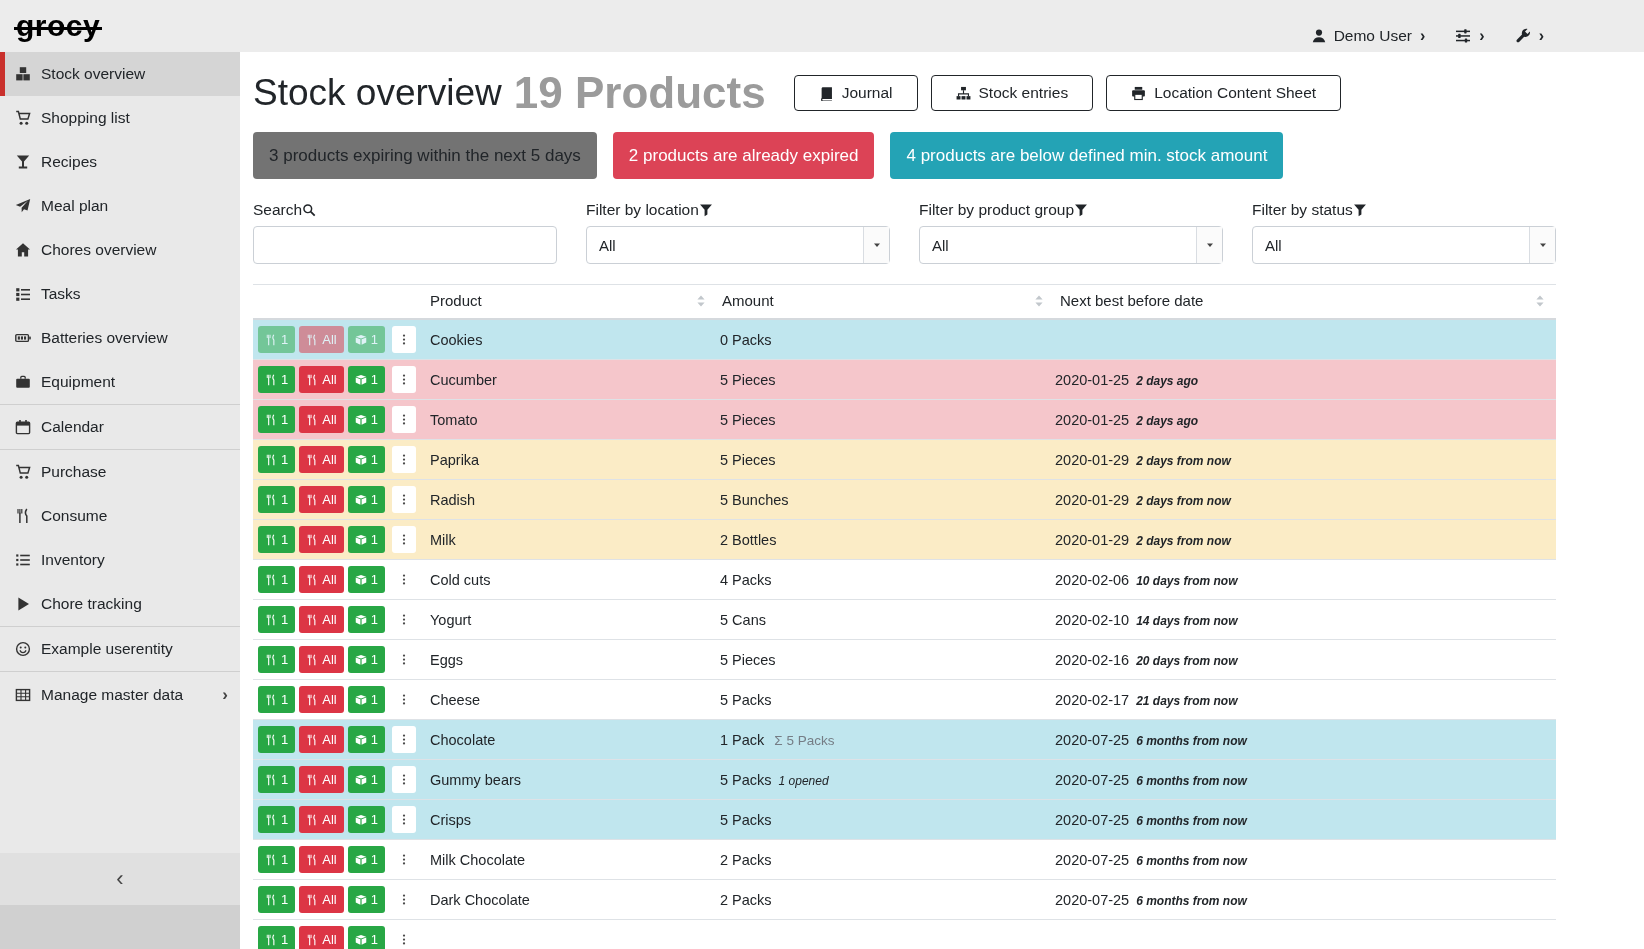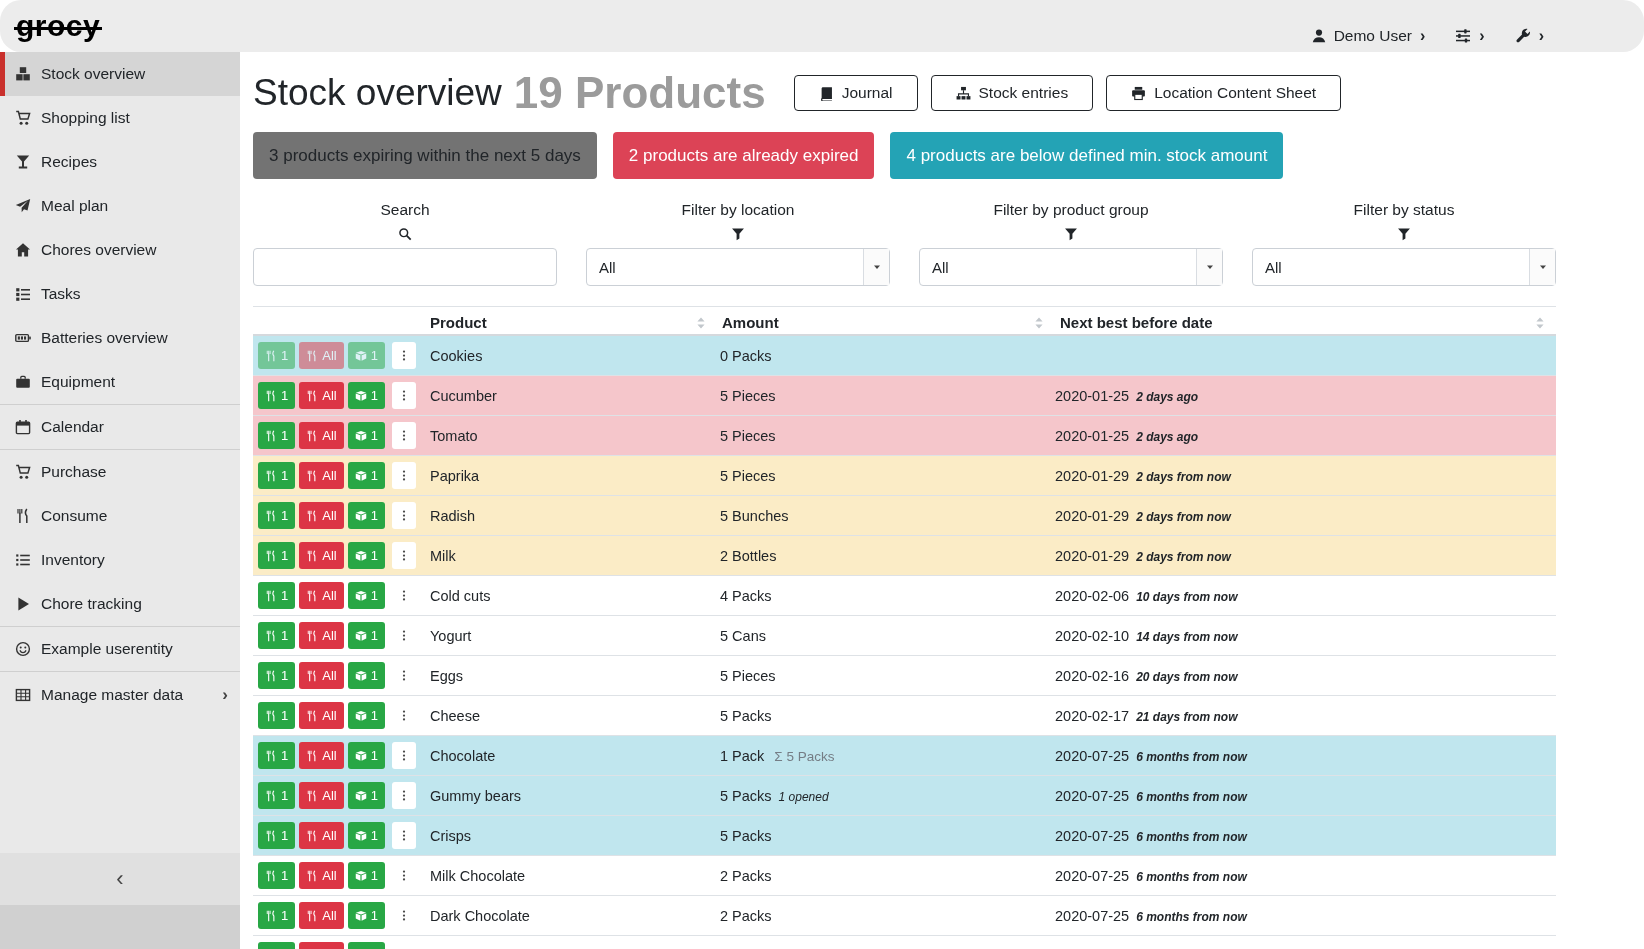--- a/index.html
+++ b/index.html
@@ -1,21 +1,21 @@
 <!DOCTYPE html>
 <html style="--green: #28a745; --red: #dc3545; --accent: #c9302c;"><head>
 <meta charset="utf-8">
 <style>
   * { box-sizing: border-box; }
   html,body { margin:0; padding:0; width:1644px; height:949px; overflow:hidden;
     font-family:"Liberation Sans", sans-serif; color:#212529; background:#fff; }
 
   
   .topbar { height:52px; background:#ececec; display:flex; align-items:center;
-    justify-content:space-between; padding:0 100px 0 16px;border-radius:21px; }
+    justify-content:space-between; padding:0 100px 0 16px; }
   .logo { font-size:30px; font-weight:700; color:#000; position:relative; letter-spacing:.5px; cursor:pointer; }
   .logo::after { content:""; position:absolute; left:-2px; right:-2px; top:54%; height:3px; background:#000; }
   .topbar-right { display:flex; align-items:center; gap:30px; }
   .tb-item { display:flex; align-items:center; gap:7px; font-size:15.5px; color:#212529; cursor:pointer;margin-top:20px; }
   .chev { font-size:16px; font-weight:700; margin-left:1px; }
 
   
   .layout { display:flex; height:897px; }
   .sidebar { width:240px; background:#e9e9e9; flex-shrink:0; display:flex; flex-direction:column; }
   .side-item { display:flex; align-items:center; gap:10px; padding:13px 12px 13px 15px;
@@ -39,32 +39,32 @@
   .tool-btn { display:inline-flex; align-items:center; gap:8px; border:1px solid #212529; border-radius:4px;
     background:#fff; padding:8px 24px; font-size:15.5px; color:#212529; cursor:pointer; font-family:inherit; }
 
   
   .banner-row { display:flex; gap:16px; margin-top:14px; }
   .banner { height:47px; display:flex; align-items:center; padding:0 16px; border-radius:4px;
     font-size:17px; font-weight:500; cursor:pointer; white-space:nowrap; }
 
   
   .filter-row { display:grid; grid-template-columns:repeat(4,1fr); gap:29px; margin-top:22px; }
-  .filter-label { font-size:15.5px; display:flex; align-items:center; gap:8px; margin-bottom:7px;flex-direction:column; }
+  .filter-label { font-size:15.5px; display:flex; align-items:center; margin-bottom:7px; }
   .text-input { height:38px; width:100%; border:1px solid #cbd0d6; border-radius:4px; font-size:15px;
     padding:0 10px; font-family:inherit; }
   .select { height:38px; border:1px solid #cbd0d6; border-radius:4px; display:flex; align-items:center;
     justify-content:space-between; padding-left:12px; background:#fff; font-size:15px; cursor:pointer; }
   .select-arrow { width:26px; height:36px; display:flex; align-items:center; justify-content:center;
     border-left:1px solid #d9dde2; background:#fbfbfb; color:#444; }
 
   
   .table { margin-top:20px; border-top:1px solid #dee2e6; }
   .thead { display:flex; border-bottom:2px solid #d5d9dd; }
-  .th { font-weight:700; font-size:15px; padding:7px 8px 3px 5px; display:flex; align-items:center;
+  .th { font-weight:400; font-size:15px; padding:7px 8px 9px 5px; display:flex; align-items:center;
     justify-content:space-between; cursor:pointer; }
   .th-actions { width:172px; cursor:default; }
   .th-product { width:292px; }
   .th-amount  { width:338px; }
   .th-date    { flex:1; }
   .sort { width:11px; height:14px; color:#c2c7cc; display:inline-flex; }
 
   .trow { display:flex; align-items:center; height:40px; border-bottom:1px solid #dee2e6; }
   .trow.disabled .btn { opacity:.5; }
   .cell-actions { width:172px; display:flex; align-items:center; gap:4px; padding-left:5px; }

